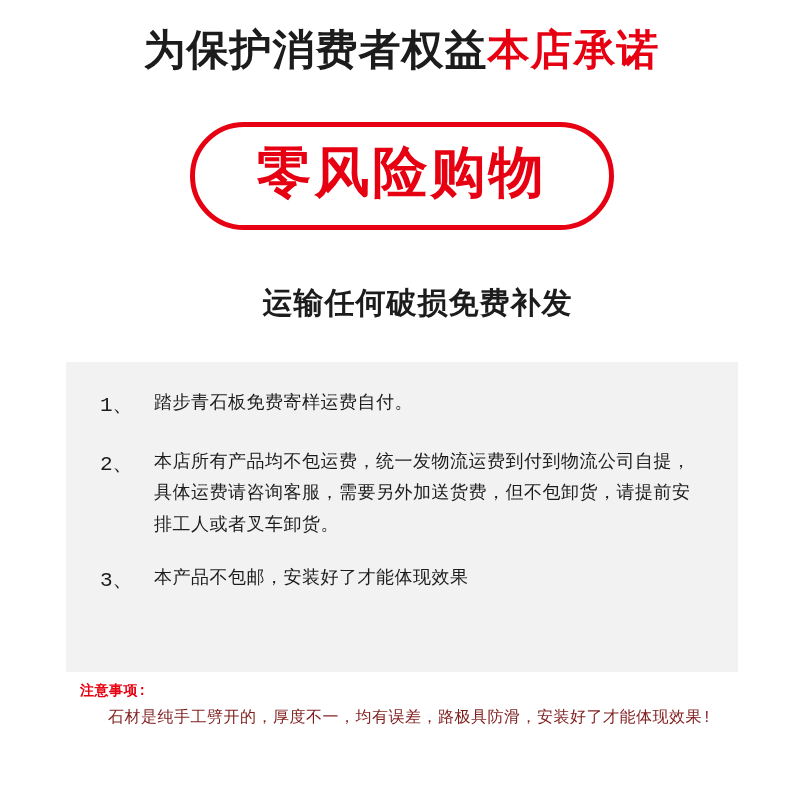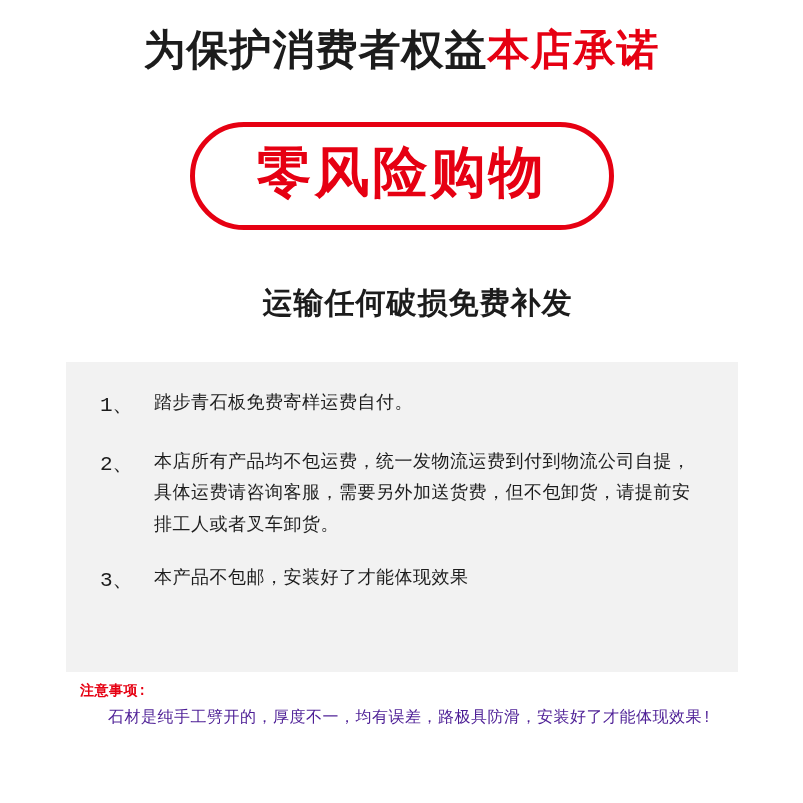--- a/index.html
+++ b/index.html
@@ -130,21 +130,21 @@
   .notice-title {
     font-size: 14px;
     font-weight: bold;
     color: #e60012;
     letter-spacing: 0.5px;
     margin-bottom: 6px;
   }
   .notice-body {
     font-size: 16px;
     line-height: 1.62;
-    color: #4c1d95;
+    color: #7f1d1d;
     letter-spacing: 0.5px;
     text-indent: 28px;
   }
 </style>
 </head>
 <body>
 
 <div class="page">
 
   <div class="headline">

